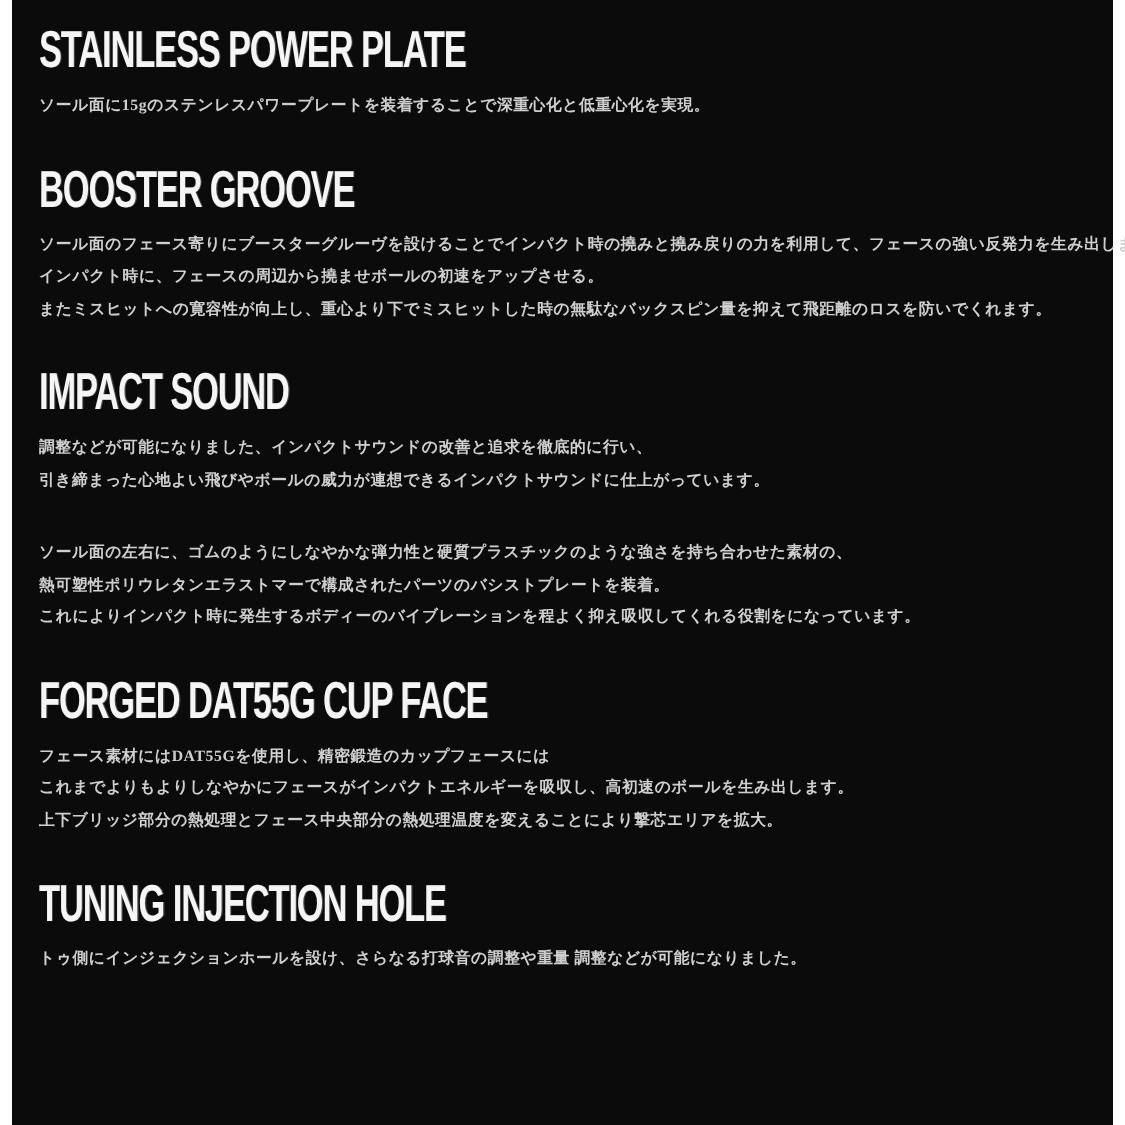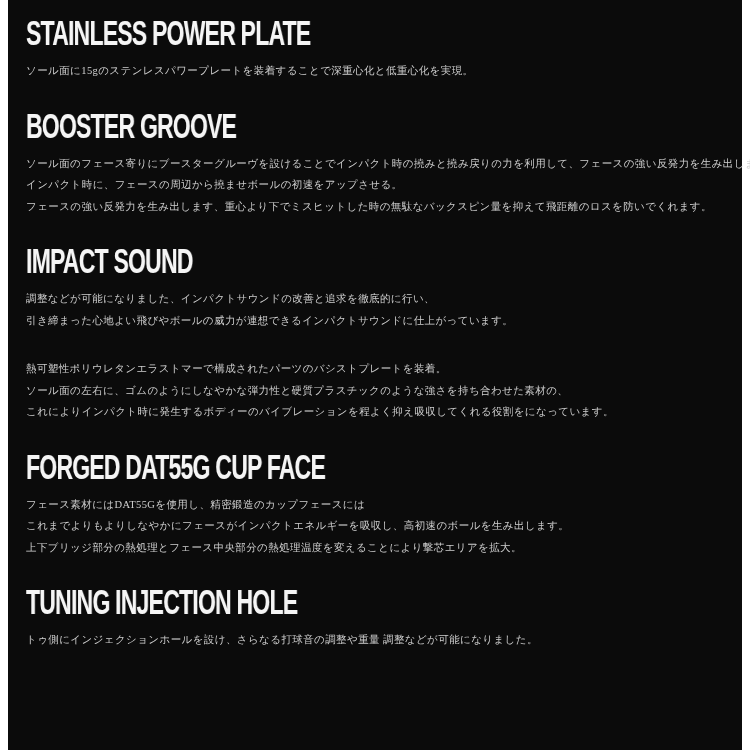--- a/index.html
+++ b/index.html
@@ -41,21 +41,21 @@
     white-space: nowrap;
     text-shadow: 1px 0 0 rgba(255,255,255,0.25);
   }
   .heading-row {
     height: 42px;
     overflow: visible;
     margin-bottom: 2px;
   }
   .body-text {
     font-family: "Liberation Serif", "DejaVu Serif", serif;
-    font-weight: 400;
+    font-weight: 700;
     font-size: 10.5px;
     color: #cfcfcf;
     letter-spacing: 0.4px;
     margin: 0 0 27px 0;
   }
   .body-line {
     line-height: 21.5px;
     white-space: nowrap;
   }
 </style>
@@ -74,38 +74,38 @@
       </div>
     </div>
 
     <div class="section">
       <div class="heading-row">
         <span class="heading">BOOSTER GROOVE</span>
       </div>
       <div class="body-text">
         <div class="body-line">ソール面のフェース寄りにブースターグルーヴを設けることでインパクト時の撓みと撓み戻りの力を利用して、フェースの強い反発力を生み出します。</div>
         <div class="body-line">インパクト時に、フェースの周辺から撓ませボールの初速をアップさせる。</div>
-        <div class="body-line">フェースの強い反発力を生み出します、重心より下でミスヒットした時の無駄なバックスピン量を抑えて飛距離のロスを防いでくれます。</div>
+        <div class="body-line">またミスヒットへの寛容性が向上し、重心より下でミスヒットした時の無駄なバックスピン量を抑えて飛距離のロスを防いでくれます。</div>
       </div>
     </div>
 
     <div class="section">
       <div class="heading-row">
         <span class="heading">IMPACT SOUND</span>
       </div>
       <div class="body-text">
         <div class="body-line">調整などが可能になりました、インパクトサウンドの改善と追求を徹底的に行い、</div>
         <div class="body-line">引き締まった心地よい飛びやボールの威力が連想できるインパクトサウンドに仕上がっています。</div>
       </div>
     </div>
 
     <div class="section">
       <div class="body-text">
+        <div class="body-line">ソール面の左右に、ゴムのようにしなやかな弾力性と硬質プラスチックのような強さを持ち合わせた素材の、</div>
         <div class="body-line">熱可塑性ポリウレタンエラストマーで構成されたパーツのバシストプレートを装着。</div>
-        <div class="body-line">ソール面の左右に、ゴムのようにしなやかな弾力性と硬質プラスチックのような強さを持ち合わせた素材の、</div>
         <div class="body-line">これによりインパクト時に発生するボディーのバイブレーションを程よく抑え吸収してくれる役割をになっています。</div>
       </div>
     </div>
 
     <div class="section">
       <div class="heading-row">
         <span class="heading">FORGED DAT55G CUP FACE</span>
       </div>
       <div class="body-text">
         <div class="body-line">フェース素材にはDAT55Gを使用し、精密鍛造のカップフェースには</div>

